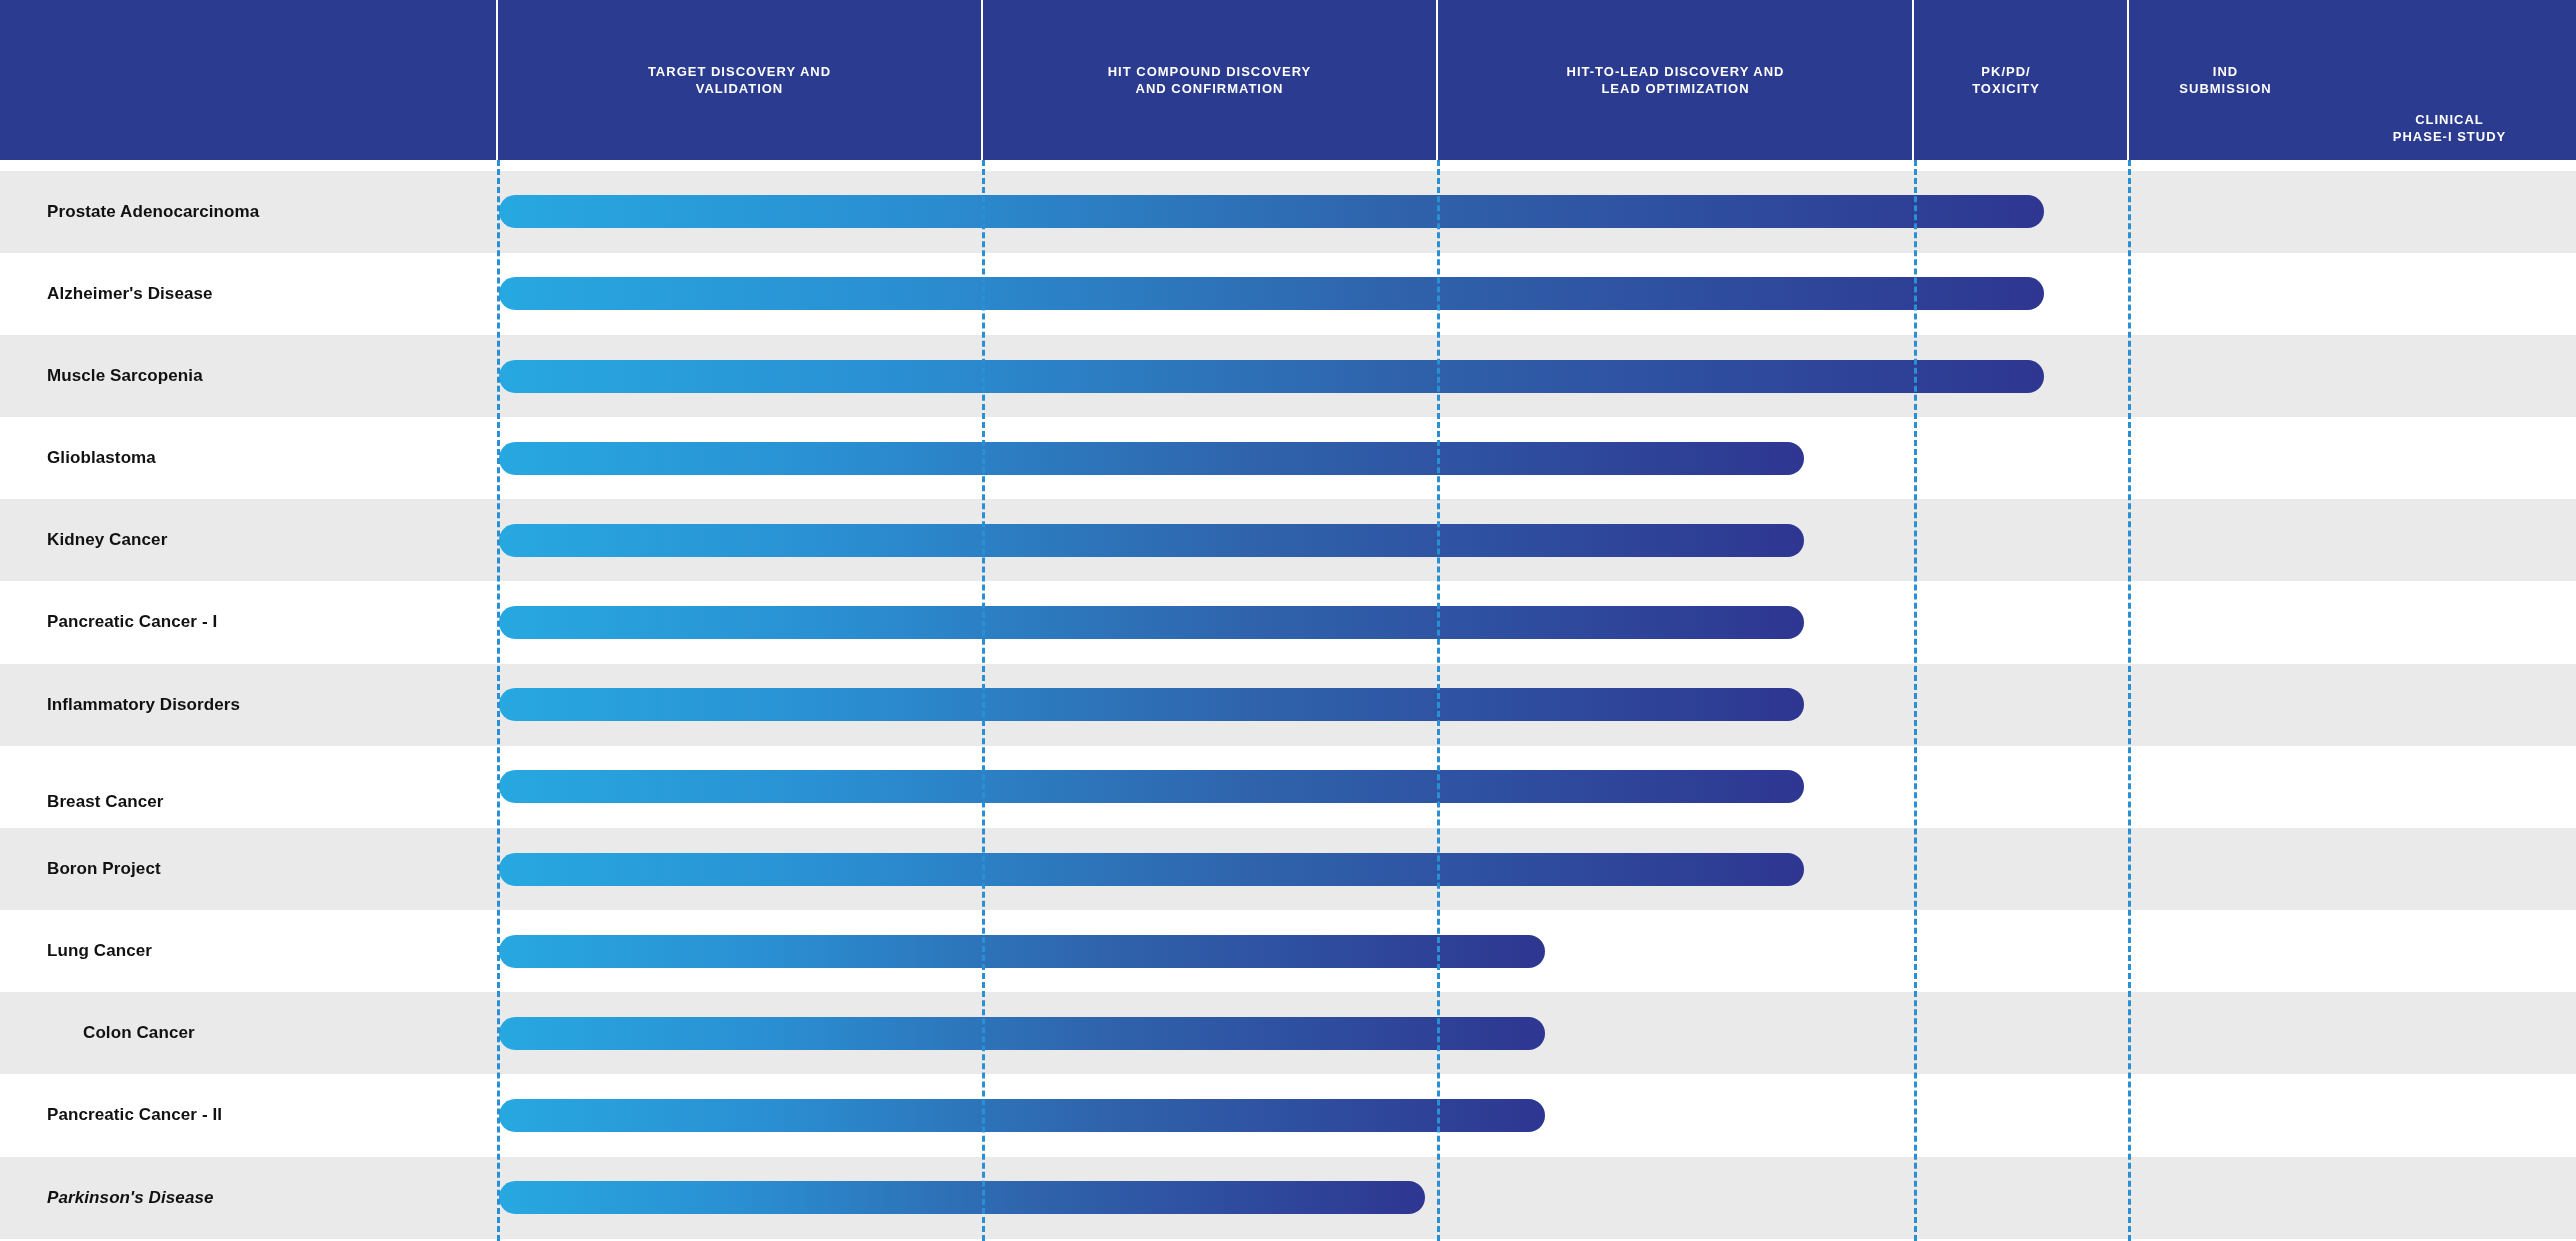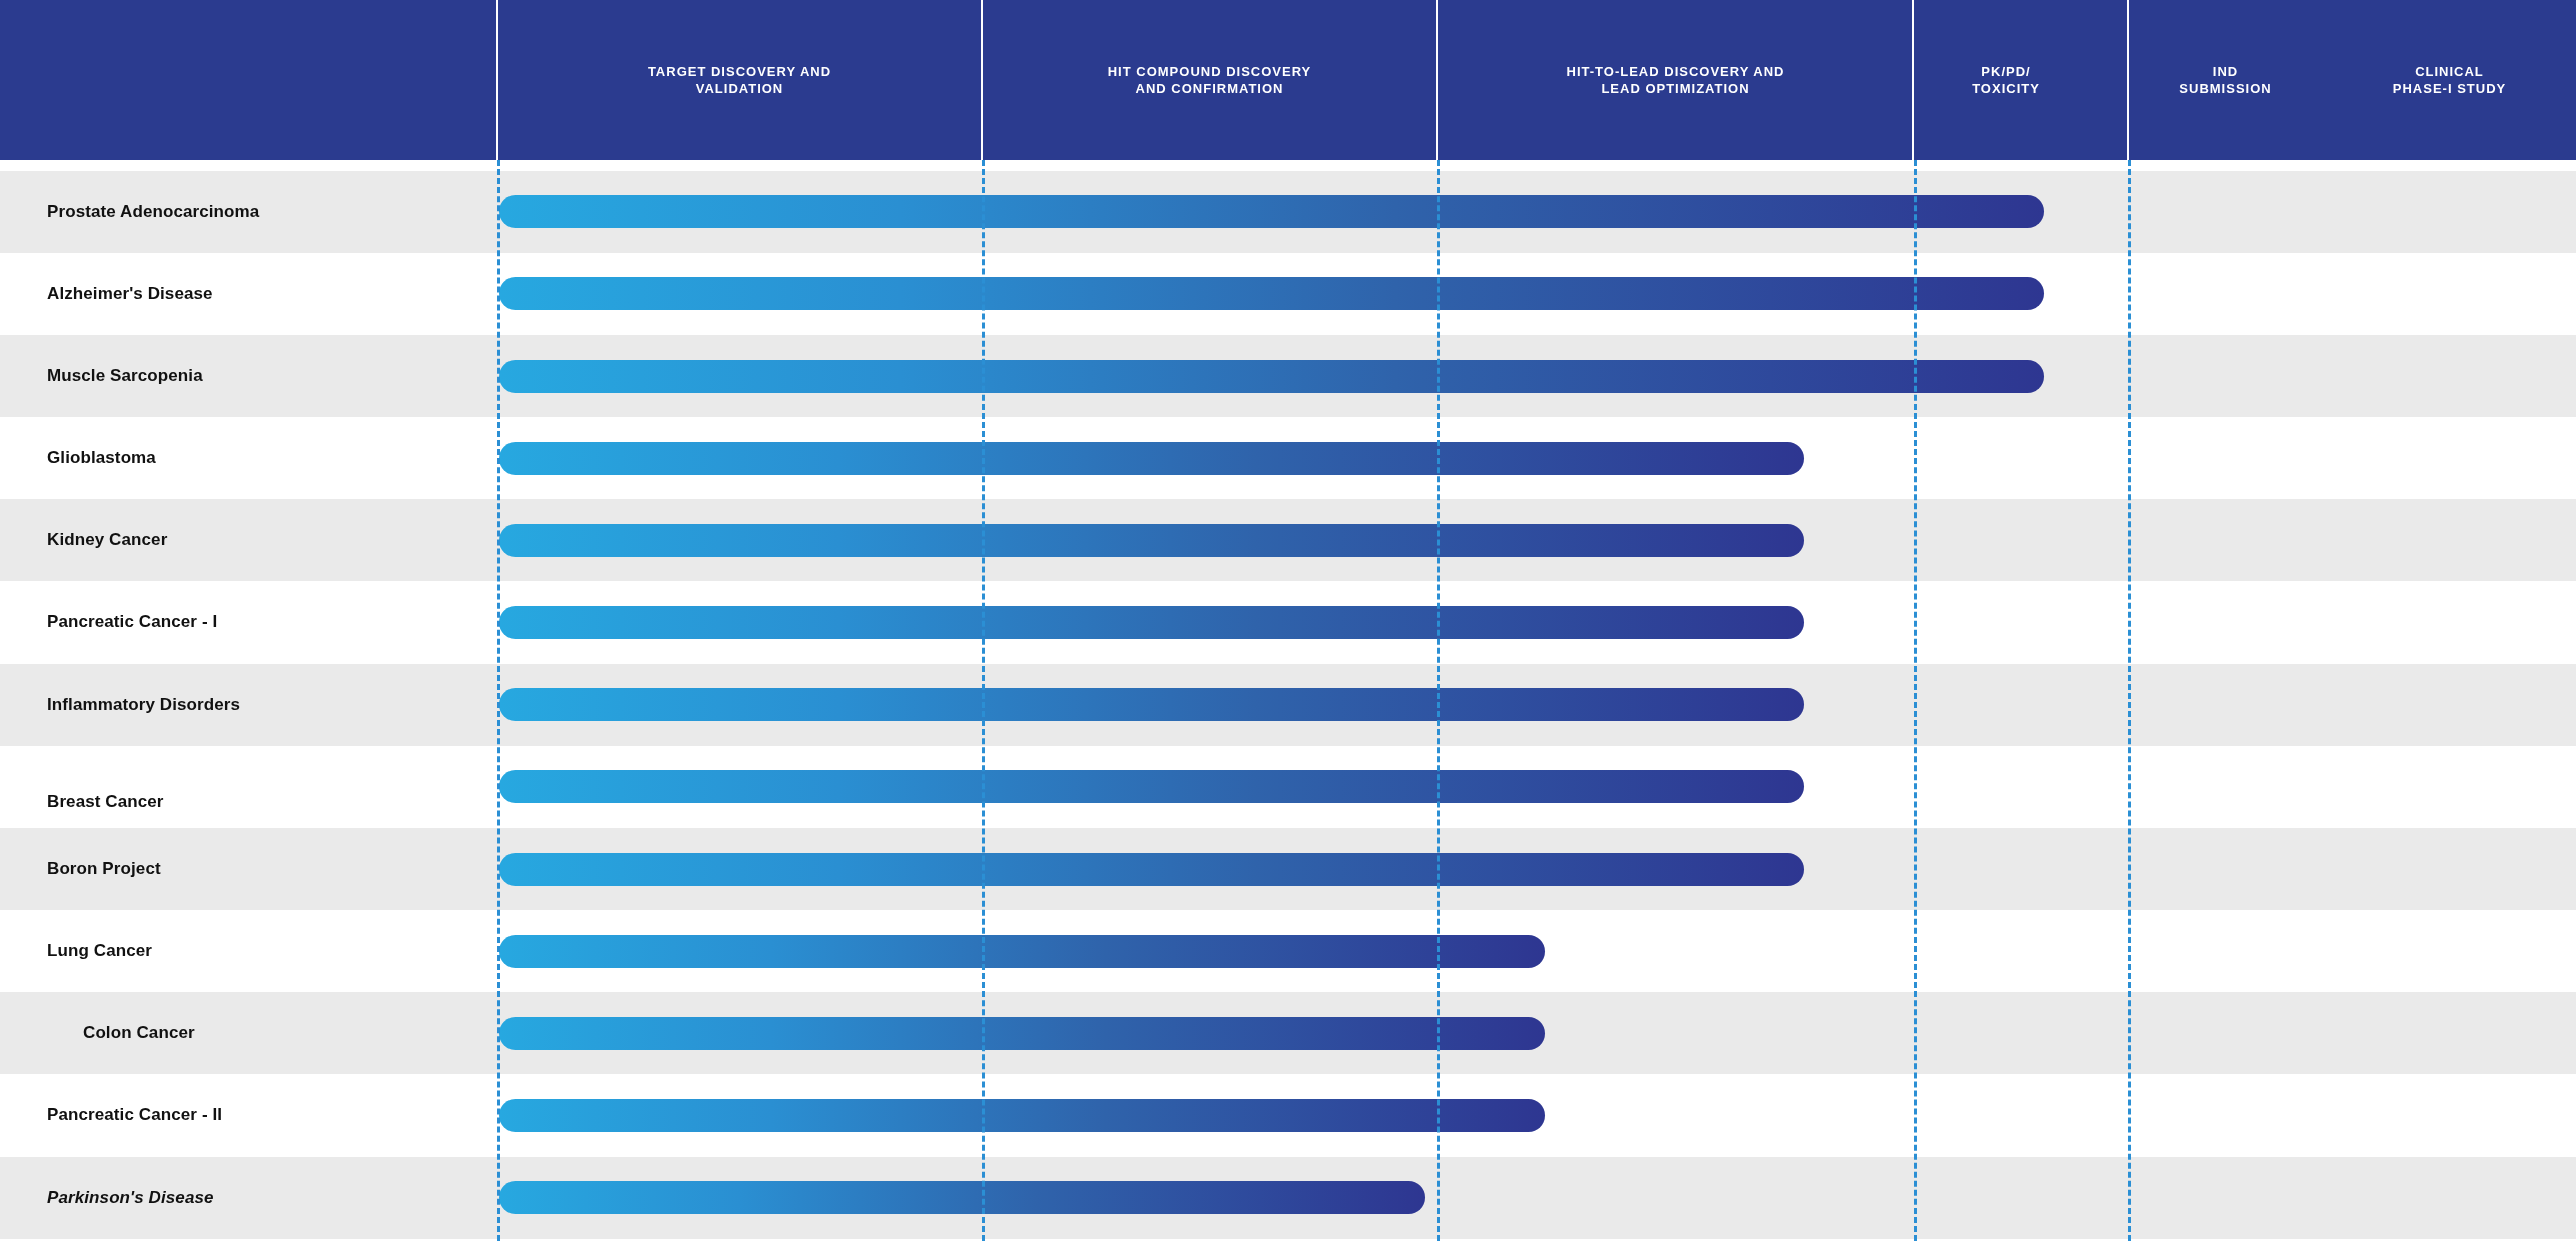--- a/index.html
+++ b/index.html
@@ -167,21 +167,21 @@
       </div>
     </div>
 
     <div class="header-cell ctr" style="left:2129px;width:193px;">
       <div>
         <div>IND</div>
         <div>SUBMISSION</div>
       </div>
     </div>
 
-    <div class="header-cell ctr" style="left:2323px;width:253px;">
+    <div class="header-cell ctr" style="left:2323px;width:253px;margin-top:48px;">
       <div>
         <div>CLINICAL</div>
         <div>PHASE-I STUDY</div>
       </div>
     </div>
 
     <div id="hdr-dividers">
         <div class="hdr-divider" style="left: 496px;"></div>
         <div class="hdr-divider" style="left: 981px;"></div>
         <div class="hdr-divider" style="left: 1436px;"></div>

